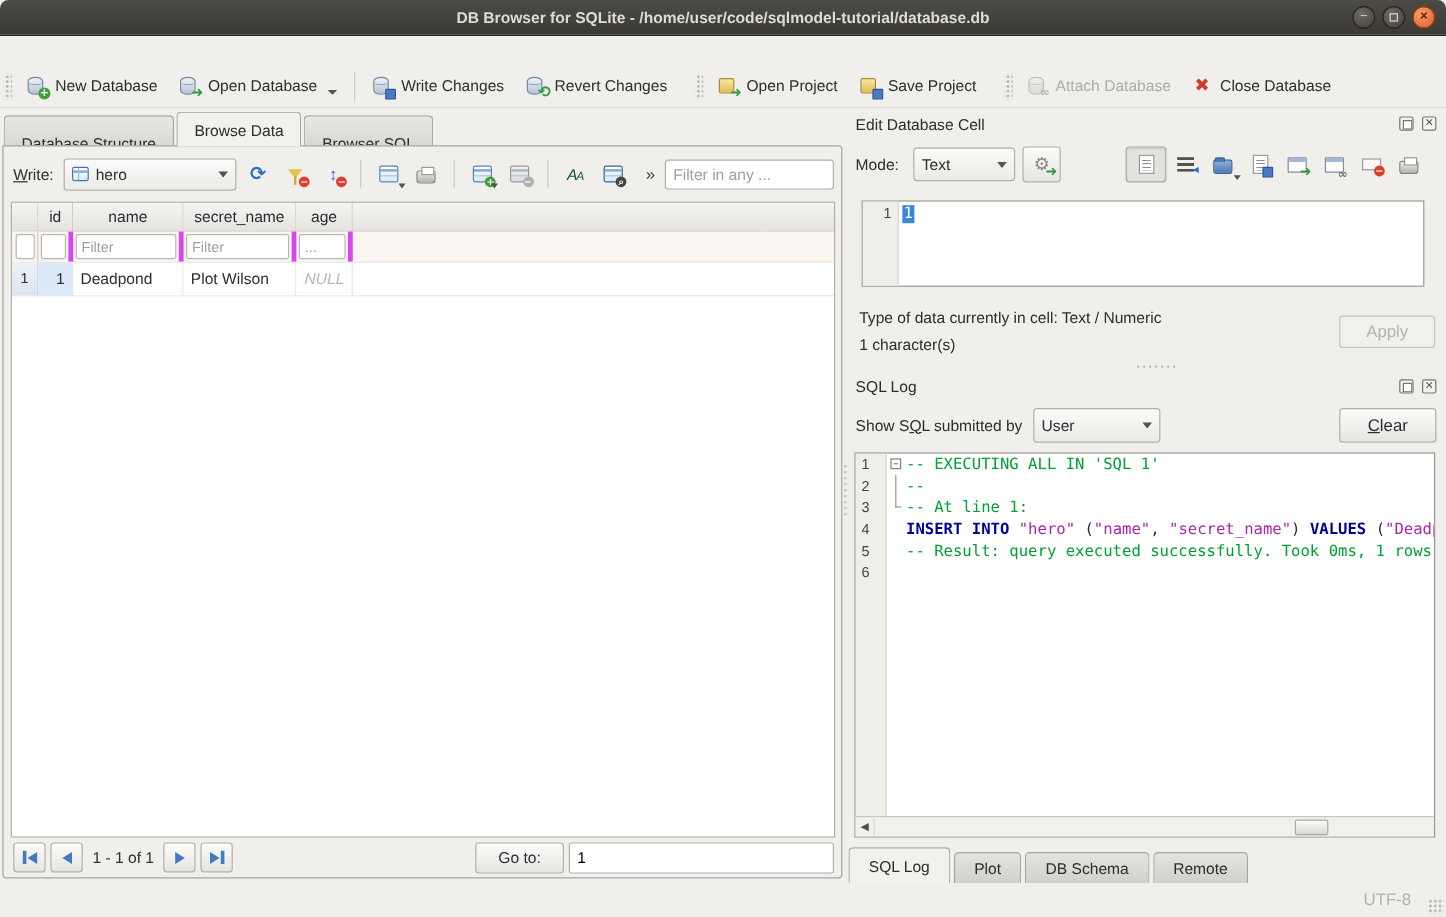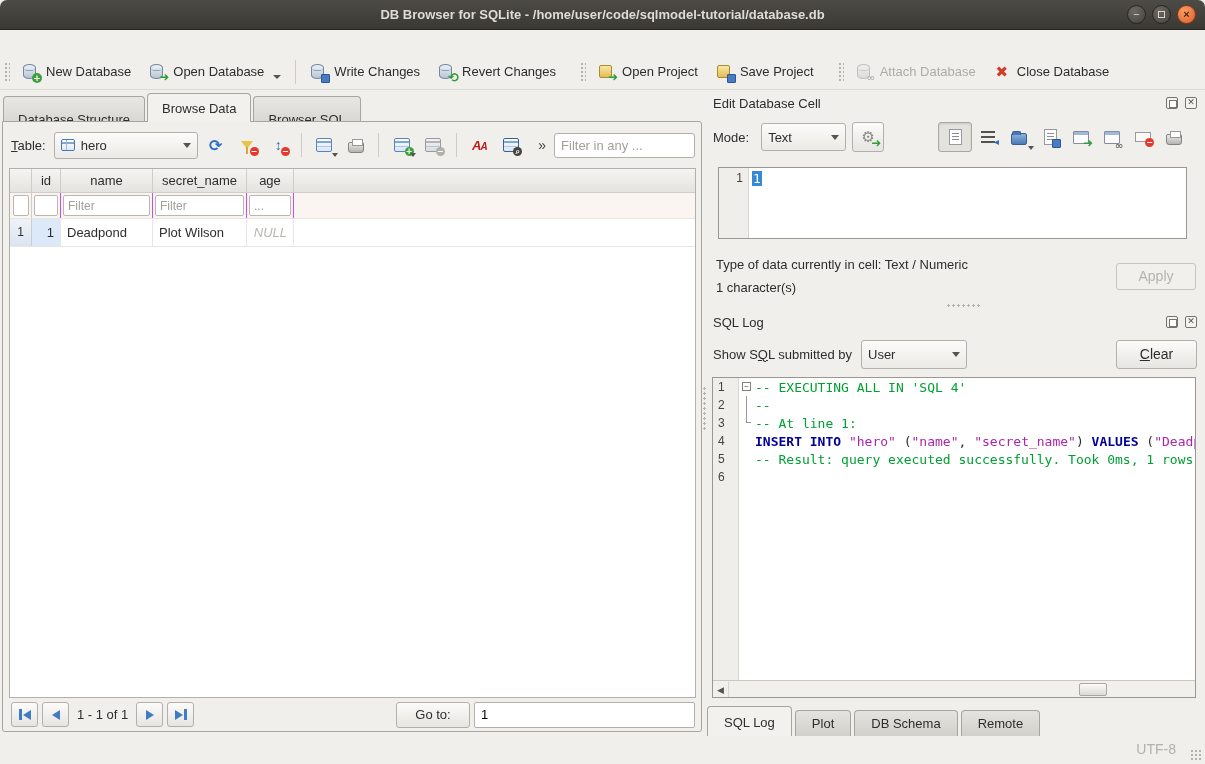--- a/index.html
+++ b/index.html
@@ -101,35 +101,35 @@
   .tbl-ic::before { content:""; position:absolute; left:0; right:0; top:2px; height:2px; background:#7fa7d6; }
   .tbl-ic::after { content:""; position:absolute; left:0; right:0; top:7px; height:1px; background:#aec6e2; }
   .tbl-ic.gray { border-color:#9a98a0; background:linear-gradient(#f2f2f2,#dddddd); }
   .tbl-ic.gray::before { background:#b5b3b8; }
   .printer { width:16px; height:11px; background:linear-gradient(#ecebe8,#b5b3ae);
     border:1px solid #85837e; border-radius:2px 2px 3px 3px; position:relative; margin-top:4px; }
   .printer::before { content:""; position:absolute; left:3px; top:-4px; width:9px; height:5px;
     background:#fff; border:1px solid #9a9894; }
   .drop-mini { position:absolute; right:0px; bottom:1px; width:0; height:0;
     border-left:3px solid transparent; border-right:3px solid transparent; border-top:4px solid #55534e; }
-  .font-ic { color:#b91c1c; font-weight:bold; font-style:italic; font-size:13px; letter-spacing:-1px; }
+  .font-ic { color:#14532d; font-weight:normal; font-style:italic; font-size:13px; letter-spacing:-1px; }
   .chev { color:#45433e; font-size:14px; margin:0 4px 0 10px; }
   .filter-any { width:141px; height:25px; border:1px solid #b2b0aa; border-radius:3px;
     background:#fff; padding:0 6px; font-size:13px; color:#2d2d2d; outline:none; }
   .filter-any::placeholder { color:#a29f99; }
 
   
   .grid { position:absolute; top:46px; left:6px; width:687px; height:530px;
     background:#fff; border:1px solid #b2b0aa; overflow:hidden; }
   .grow { display:flex; }
   .gh { background:linear-gradient(#f5f4f2,#e5e3df); border-right:1px solid #cfcdc9;
     border-bottom:1px solid #cfcdc9; height:24px; line-height:23px; text-align:center; }
   .gh.rest { border-right:none; flex:1; }
   .frow { background:#faf5f0; height:26px; border-bottom:1px solid #e8e6e1; }
-  .fcell { padding:2px; border-right:1px solid #d946ef; }
+  .fcell { padding:2px; border-right:4px solid #d946ef; }
   .fcell input { width:100%; height:21px; border:1px solid #b9b7b1; border-radius:2px;
     background:#fff; padding:0 4px; font-size:12px; color:#55534e; outline:none; }
   .fcell input::placeholder { color:#a29f99; }
   .drow { height:28px; border-bottom:1px solid #e8e6e1; }
   .dcell { padding:0 6px; line-height:27px; border-right:1px solid #e8e6e1; background:#fff; }
   .rowhdr { background:linear-gradient(#eef2f8,#dbe5f1); border-right:1px solid #cfcdc9;
     text-align:center; font-size:12px; line-height:27px; }
   .rowhdr.empty { background:#faf5f0; }
   .rowhdr.empty .corner-input { margin:2px auto 0 auto; display:block; width:16px; height:21px;
     border:1px solid #b9b7b1; border-radius:2px; background:#fff; }
@@ -342,21 +342,21 @@
 
   <div class="main-tabs">
     <div class="mtab">Database Structure</div>
     <div class="mtab active">Browse Data</div>
     <div class="mtab">Browser SQL</div>
   </div>
 
   <div class="left-frame">
 
     <div class="browse-bar">
-      <span class="lbl">Table:</span>
+      <span class="lbl">Write:</span>
       <div class="combo table-combo">
         <span class="tbl-mini"></span>
         <span>hero</span>
         <span class="arr"></span>
       </div>
       <div class="ibtn">
           <span class="glyph-blue">⟳</span>
         </div>
       <div class="ibtn">
           <span class="funnel"></span>
@@ -523,21 +523,21 @@
     </div>
 
     <div class="log-box">
       <div class="log-lines">
         <div class="log-gutter"></div>
         <div class="lline">
           <span class="lnum">1</span>
           <span class="fold">
               <span class="fbox">−</span>
             </span>
-          <span class="code"><span class="tok-comment">-- EXECUTING ALL IN 'SQL 4'</span></span>
+          <span class="code"><span class="tok-comment">-- EXECUTING ALL IN 'SQL 1'</span></span>
         </div>
         <div class="lline">
           <span class="lnum">2</span>
           <span class="fold">
               <span class="vline"></span>
             </span>
           <span class="code"><span class="tok-comment">--</span></span>
         </div>
         <div class="lline">
           <span class="lnum">3</span>

